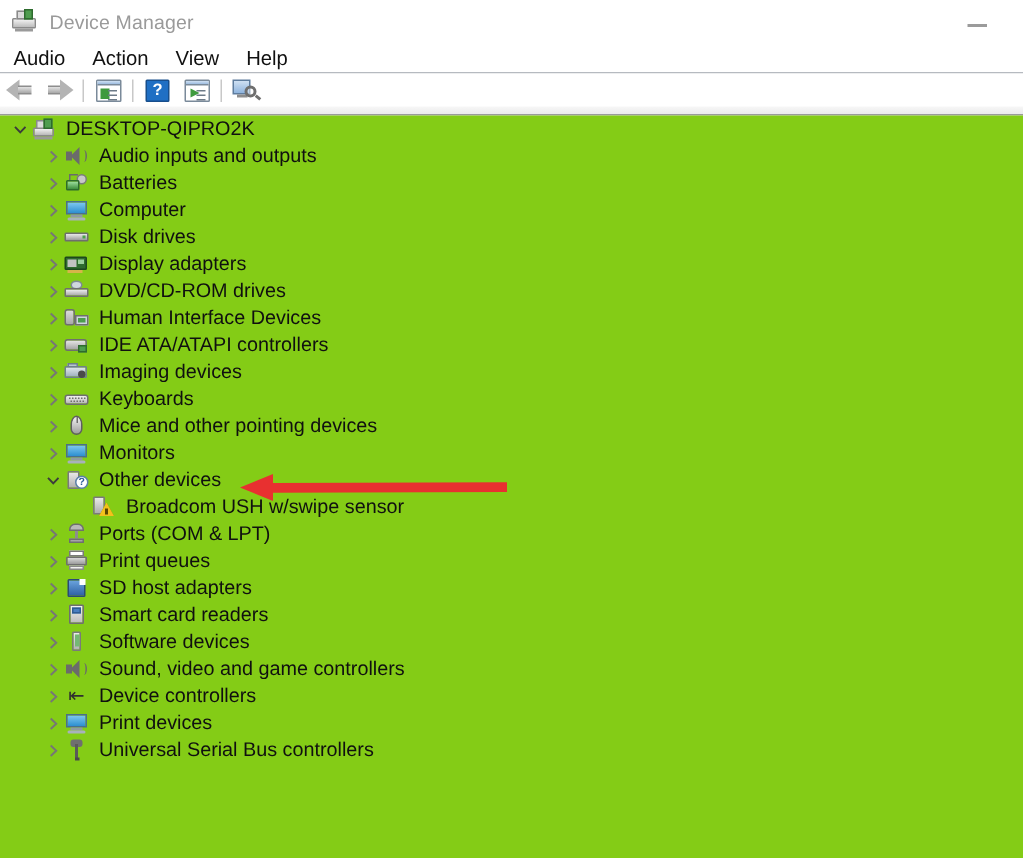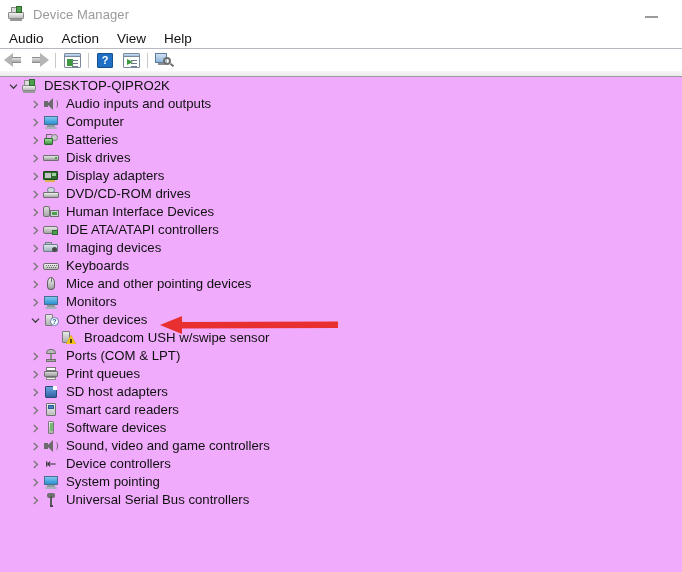--- a/index.html
+++ b/index.html
@@ -169,21 +169,21 @@
   }
   .scan-icon .handle {
     position: absolute; left: 15px; top: 12px; width: 4px; height: 2px;
     background: #6f6f6f; transform: rotate(40deg);
   }
 
   
   #tree {
     position: absolute; left: 0; top: 77px;
     width: 682px; height: 495px;
-    background: #f0abfc;
+    background: #84cc16;
     overflow: hidden;
   }
   .row {
     position: relative; height: 18px;
     display: flex; align-items: center;
     white-space: nowrap;
     cursor: default;
   }
   .chev {
     width: 14px; height: 18px; flex: 0 0 auto;
@@ -474,43 +474,43 @@
       <span class="label">Audio inputs and outputs</span>
     </div>
 
     <div class="row depth1">
       <span class="chev">
         <svg width="9" height="9" viewBox="0 0 9 9">
             <path d="M2.8 1 L6.5 4.5 L2.8 8" fill="none" stroke="#767676" stroke-width="1.3"></path>
           </svg>
       </span>
       <span class="icon-cell">
+        <span class="ic ic-battery">
+            <span class="wire"></span>
+            <span class="plug"></span>
+            <span class="cell"></span>
+          </span>
+      </span>
+      <span class="label">Batteries</span>
+    </div>
+
+    <div class="row depth1">
+      <span class="chev">
+        <svg width="9" height="9" viewBox="0 0 9 9">
+            <path d="M2.8 1 L6.5 4.5 L2.8 8" fill="none" stroke="#767676" stroke-width="1.3"></path>
+          </svg>
+      </span>
+      <span class="icon-cell">
         <span class="ic ic-monitor">
             <span class="scr"></span>
             <span class="base"></span>
             <span class="foot"></span>
           </span>
       </span>
       <span class="label">Computer</span>
-    </div>
-
-    <div class="row depth1">
-      <span class="chev">
-        <svg width="9" height="9" viewBox="0 0 9 9">
-            <path d="M2.8 1 L6.5 4.5 L2.8 8" fill="none" stroke="#767676" stroke-width="1.3"></path>
-          </svg>
-      </span>
-      <span class="icon-cell">
-        <span class="ic ic-battery">
-            <span class="wire"></span>
-            <span class="plug"></span>
-            <span class="cell"></span>
-          </span>
-      </span>
-      <span class="label">Batteries</span>
     </div>
 
     <div class="row depth1">
       <span class="chev">
         <svg width="9" height="9" viewBox="0 0 9 9">
             <path d="M2.8 1 L6.5 4.5 L2.8 8" fill="none" stroke="#767676" stroke-width="1.3"></path>
           </svg>
       </span>
       <span class="icon-cell">
         <span class="ic ic-disk">
@@ -787,21 +787,21 @@
             <path d="M2.8 1 L6.5 4.5 L2.8 8" fill="none" stroke="#767676" stroke-width="1.3"></path>
           </svg>
       </span>
       <span class="icon-cell">
         <span class="ic ic-monitor">
             <span class="scr"></span>
             <span class="base"></span>
             <span class="foot"></span>
           </span>
       </span>
-      <span class="label">System pointing</span>
+      <span class="label">Print devices</span>
     </div>
 
     <div class="row depth1">
       <span class="chev">
         <svg width="9" height="9" viewBox="0 0 9 9">
             <path d="M2.8 1 L6.5 4.5 L2.8 8" fill="none" stroke="#767676" stroke-width="1.3"></path>
           </svg>
       </span>
       <span class="icon-cell">
         <span class="ic ic-usb">

